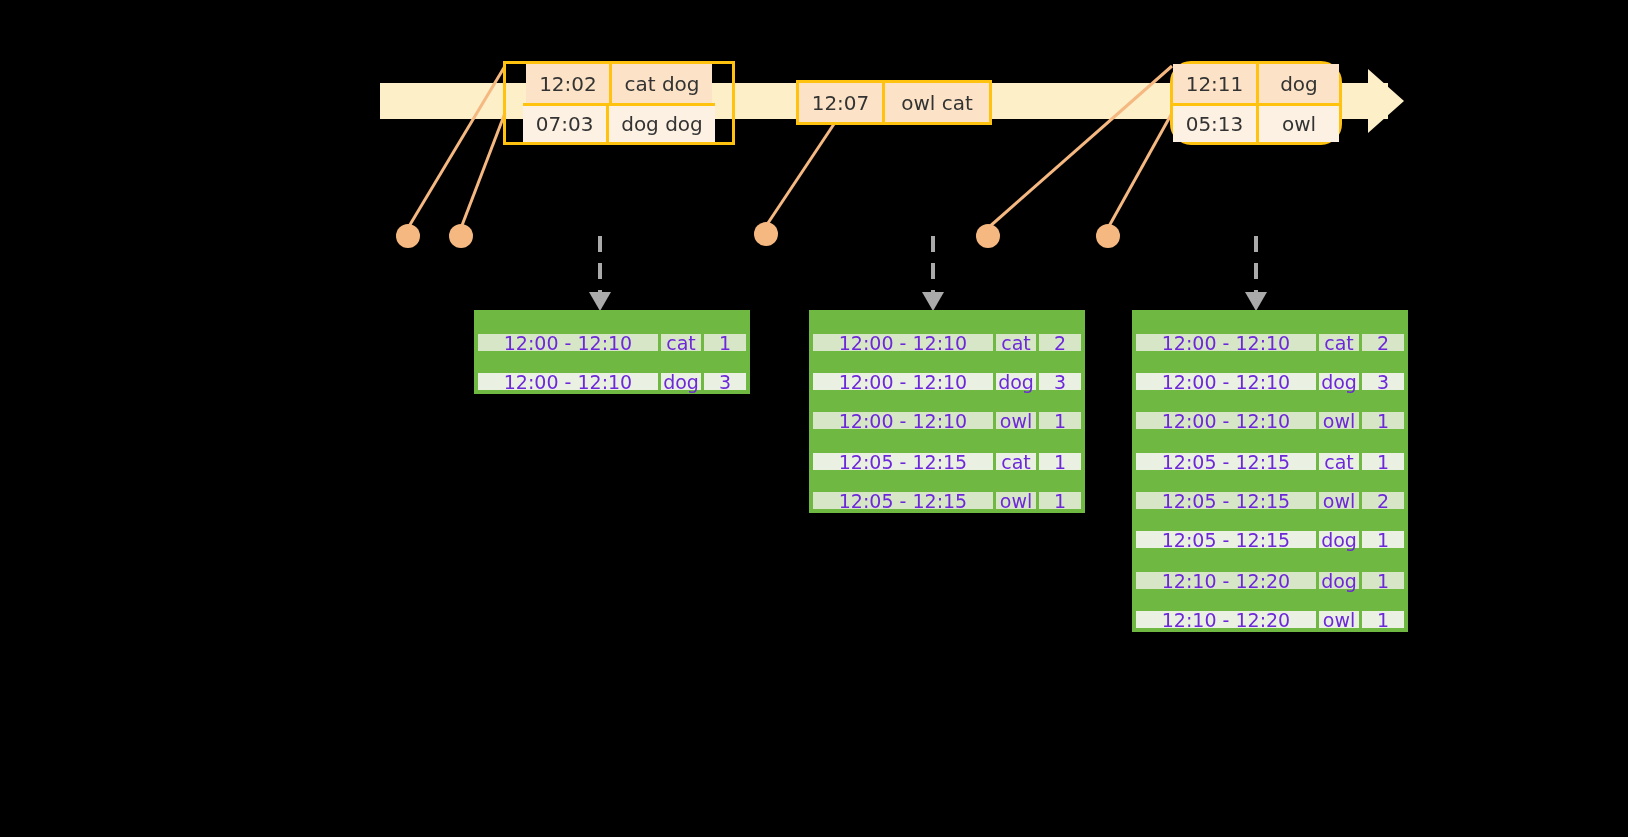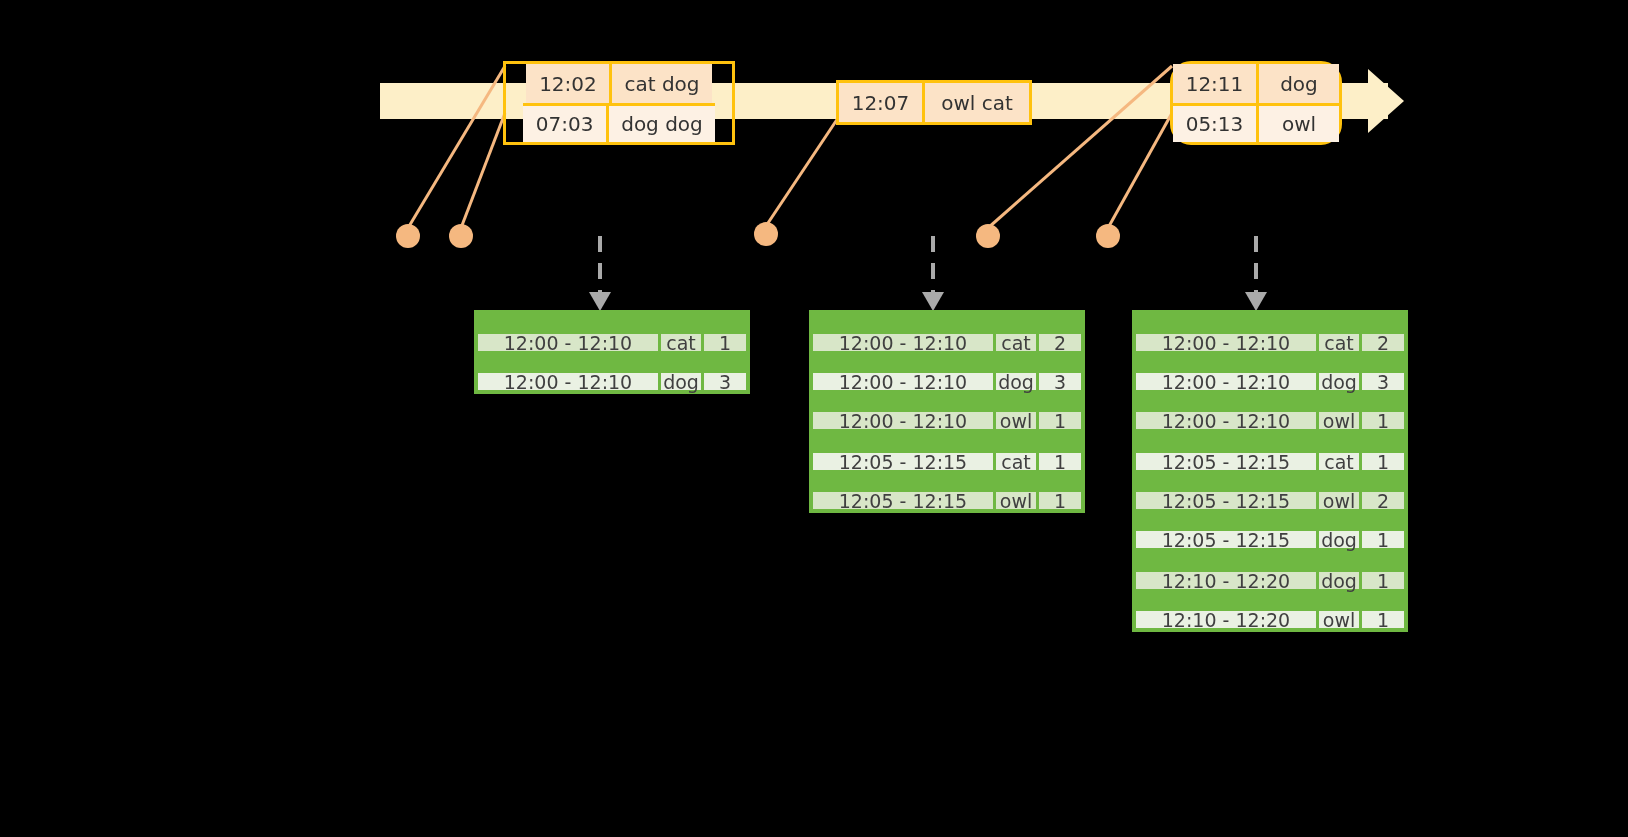--- a/index.html
+++ b/index.html
@@ -96,21 +96,21 @@
     height: 37px;
     box-sizing: border-box;
   }
   .tbl-row + .tbl-row { margin-top: 2px; }
   .tbl-row.group-end + .tbl-row { margin-top: 4px; }
   .tbl-cell {
     display: flex;
     align-items: center;
     justify-content: center;
     font-size: 19px;
-    color: #404040;
+    color: #6d28d9;
     box-sizing: border-box;
     margin-top: 20px;
   }
   .tbl-row.shade-a .tbl-cell { background: #D8E6C8; }
   .tbl-row.shade-b .tbl-cell { background: #EAF1E3; }
   .tbl-cell.c-window { width: 180px; }
   .tbl-cell.c-word   { width: 40px; margin-left: 3px; text-align: center; }
   .tbl-cell.c-count  { width: 42px; margin-left: 3px; }
 
   
@@ -164,21 +164,21 @@
     <div class="event-row shade-a">
       <div class="event-cell-time cell">12:02</div>
       <div class="event-cell-words cell">cat dog</div>
     </div>
     <div class="event-row shade-b">
       <div class="event-cell-time cell">07:03</div>
       <div class="event-cell-words cell">dog dog</div>
     </div>
   </div>
 
-  <div class="event-box" style="left:836px; top:80px; width:196px; height:45px;">
+  <div class="event-box" style="left:796px; top:80px; width:196px; height:45px;">
     <div class="event-row shade-a">
       <div class="event-cell-time cell">12:07</div>
       <div class="event-cell-words cell">owl cat</div>
     </div>
   </div>
 
   <div class="event-box" style="left:1170px; top:61px; width:172px; height:84px;border-radius:21px;">
     <div class="event-row shade-a">
       <div class="event-cell-time cell">12:11</div>
       <div class="event-cell-words cell">dog</div>

